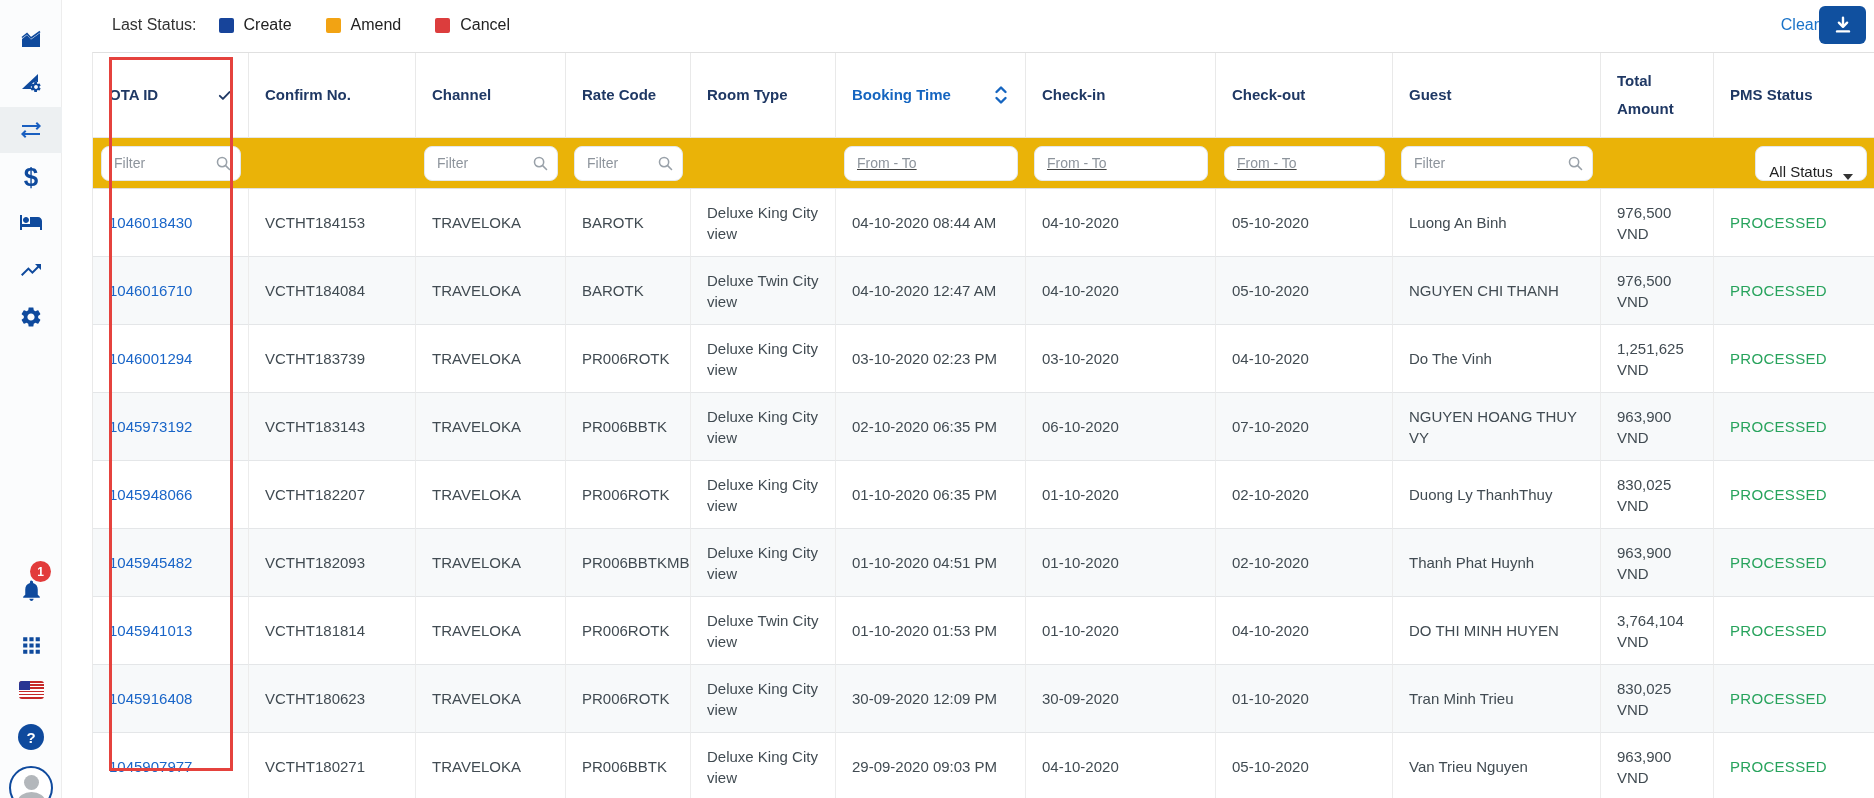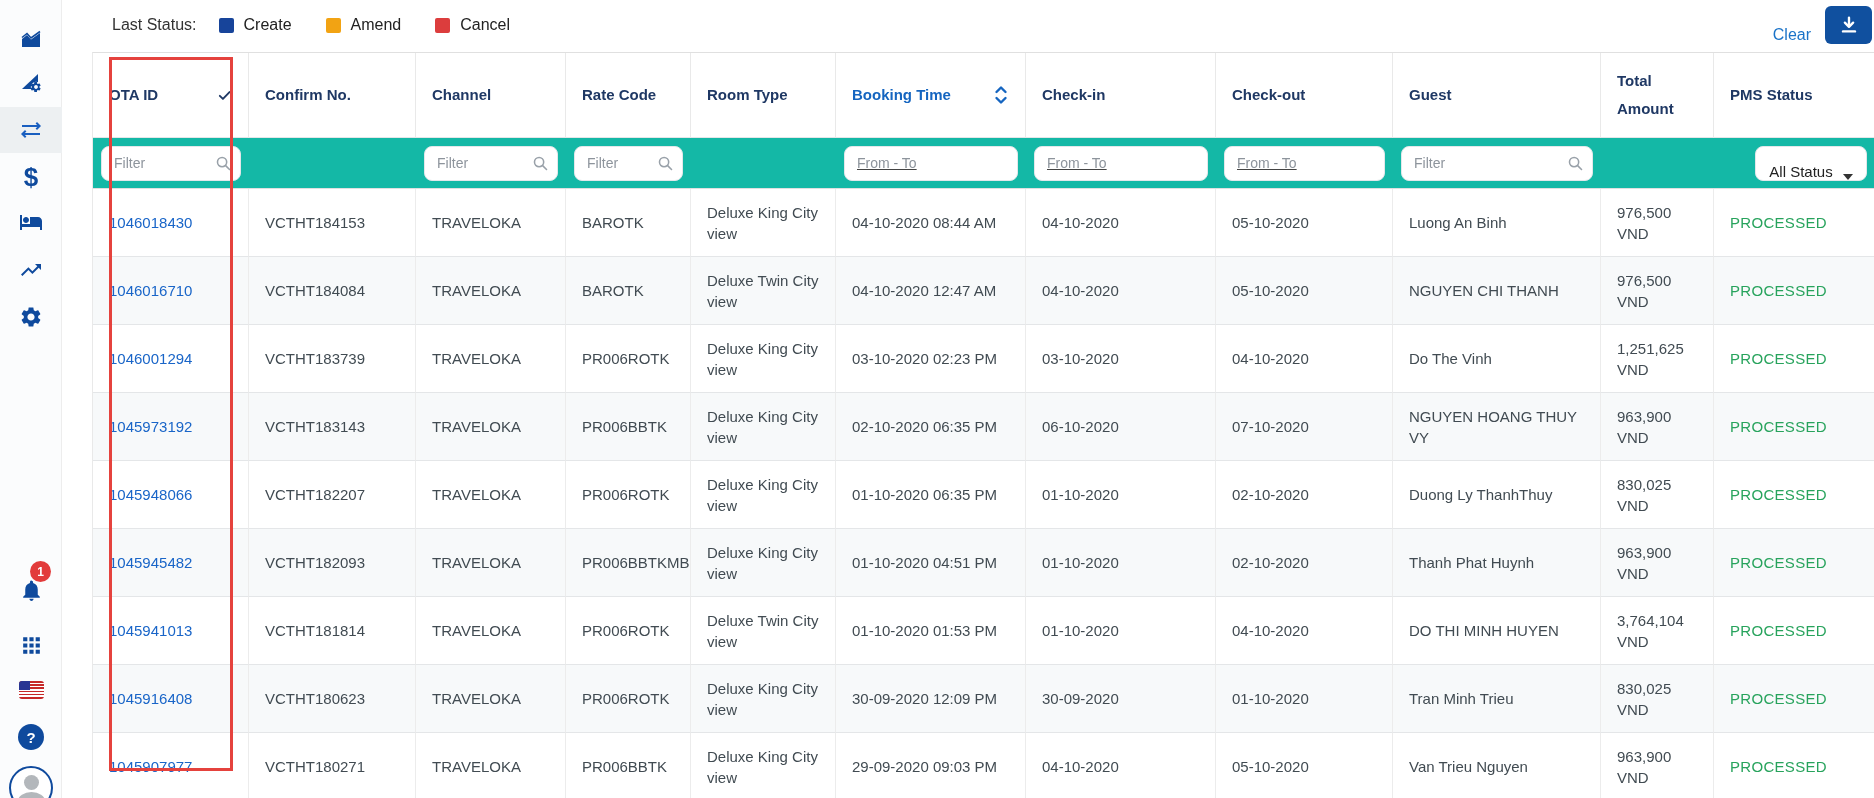--- a/index.html
+++ b/index.html
@@ -32,36 +32,36 @@
 
   
   .topbar { position:absolute; left:92px; top:0; width:1782px; height:50px;
     display:flex; align-items:center; }
   .legend { display:flex; align-items:center; gap:10px; padding-left:20px; }
   .legend-label { font-size:16px; color:#333; margin-right:12px; }
   .legend-item { display:flex; align-items:center; gap:10px; margin-right:24px; }
   .swatch { width:15px; height:15px; border-radius:2px; display:inline-block; }
   .sw-create { background:#17449a; } .sw-amend { background:#f2a313; } .sw-cancel { background:#dc3d3d; }
   .legend-item span.lbl { font-size:16px; color:#222; }
-  .topbar-right { margin-left:auto; display:flex; align-items:flex-end; gap:14px; padding-right:2px; }
+  .topbar-right { margin-left:auto; display:flex; align-items:center; padding-right:8px; }
   .clear-link { color:#1a73c8; font-size:16px; cursor:pointer; }
   .dl-btn { width:47px; height:38px; background:#10509f; border:none; border-radius:6px;
     display:flex; align-items:center; justify-content:center; cursor:pointer; }
 
   
   :root { --cols:156px 167px 150px 125px 145px 190px 190px 177px 208px 113px 161px; }
   .table { position:absolute; left:92px; top:52px; width:1782px;
     border-top:1px solid #e0e0e0; border-left:1px solid #e9e9e9; }
   .hrow, .frow, .row { display:grid; grid-template-columns:var(--cols); }
   .hcell { height:85px; display:flex; align-items:center; padding:0 16px;
     font-size:15px; font-weight:600; color:#1f3864; border-right:1px solid #e9e9e9;
     border-bottom:1px solid #e4e6e8; line-height:1.9; }
   .hcell.sorted { color:#1565c0; }
   .sort-ic, .chk-ic { margin-left:auto; flex:none; }
-  .frow { background:#14b8a6; }
+  .frow { background:#eab308; }
   .fcell { height:51px; display:flex; align-items:center; padding:0 8px;
     border-bottom:1px solid #e0e0e0; }
   .f-box { position:relative; width:100%; }
   .f-box input { width:100%; height:35px; border:1px solid #e3e7ea; border-radius:8px;
     background:#fff; font-size:14px; color:#444; padding:0 30px 0 12px;
     font-family:"Liberation Sans",sans-serif; }
   .f-box input::placeholder { color:#8d949c; }
   .f-box.range input { padding-right:12px;text-decoration:underline; }
   .f-search { position:absolute; right:9px; top:9px; pointer-events:none; }
   .status-box { margin-left:auto; width:112px; height:35px; background:#fff;

